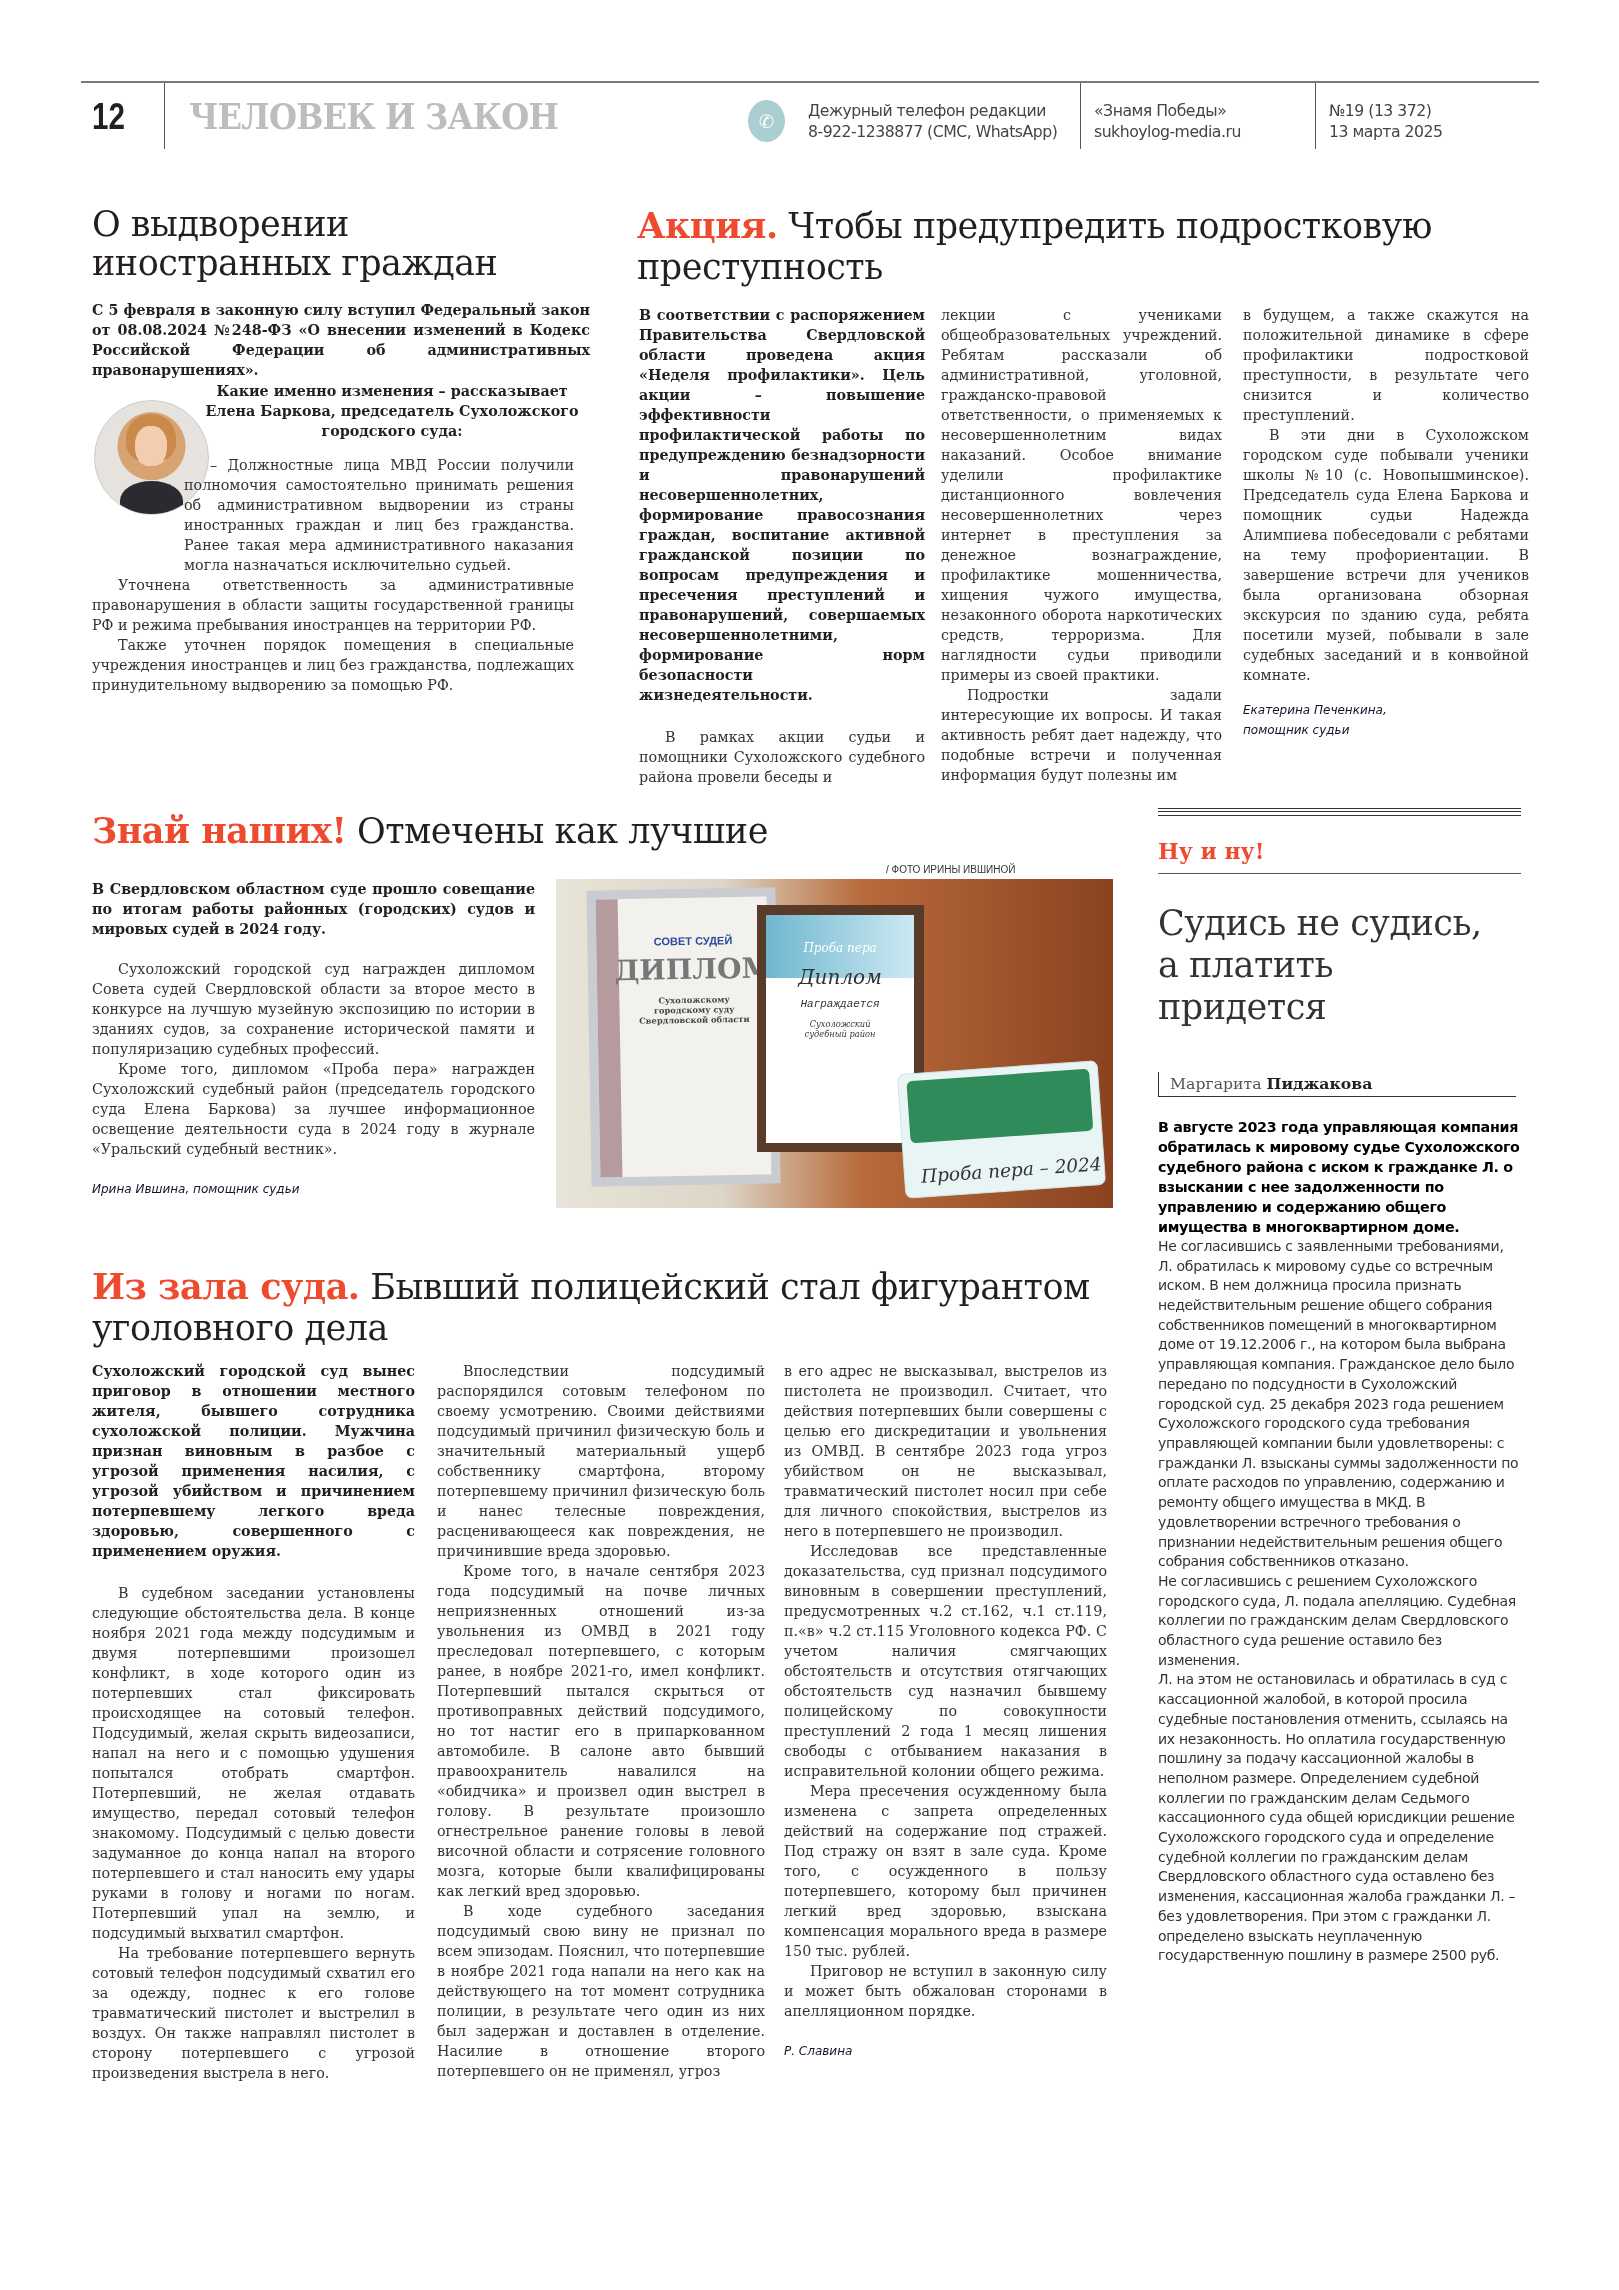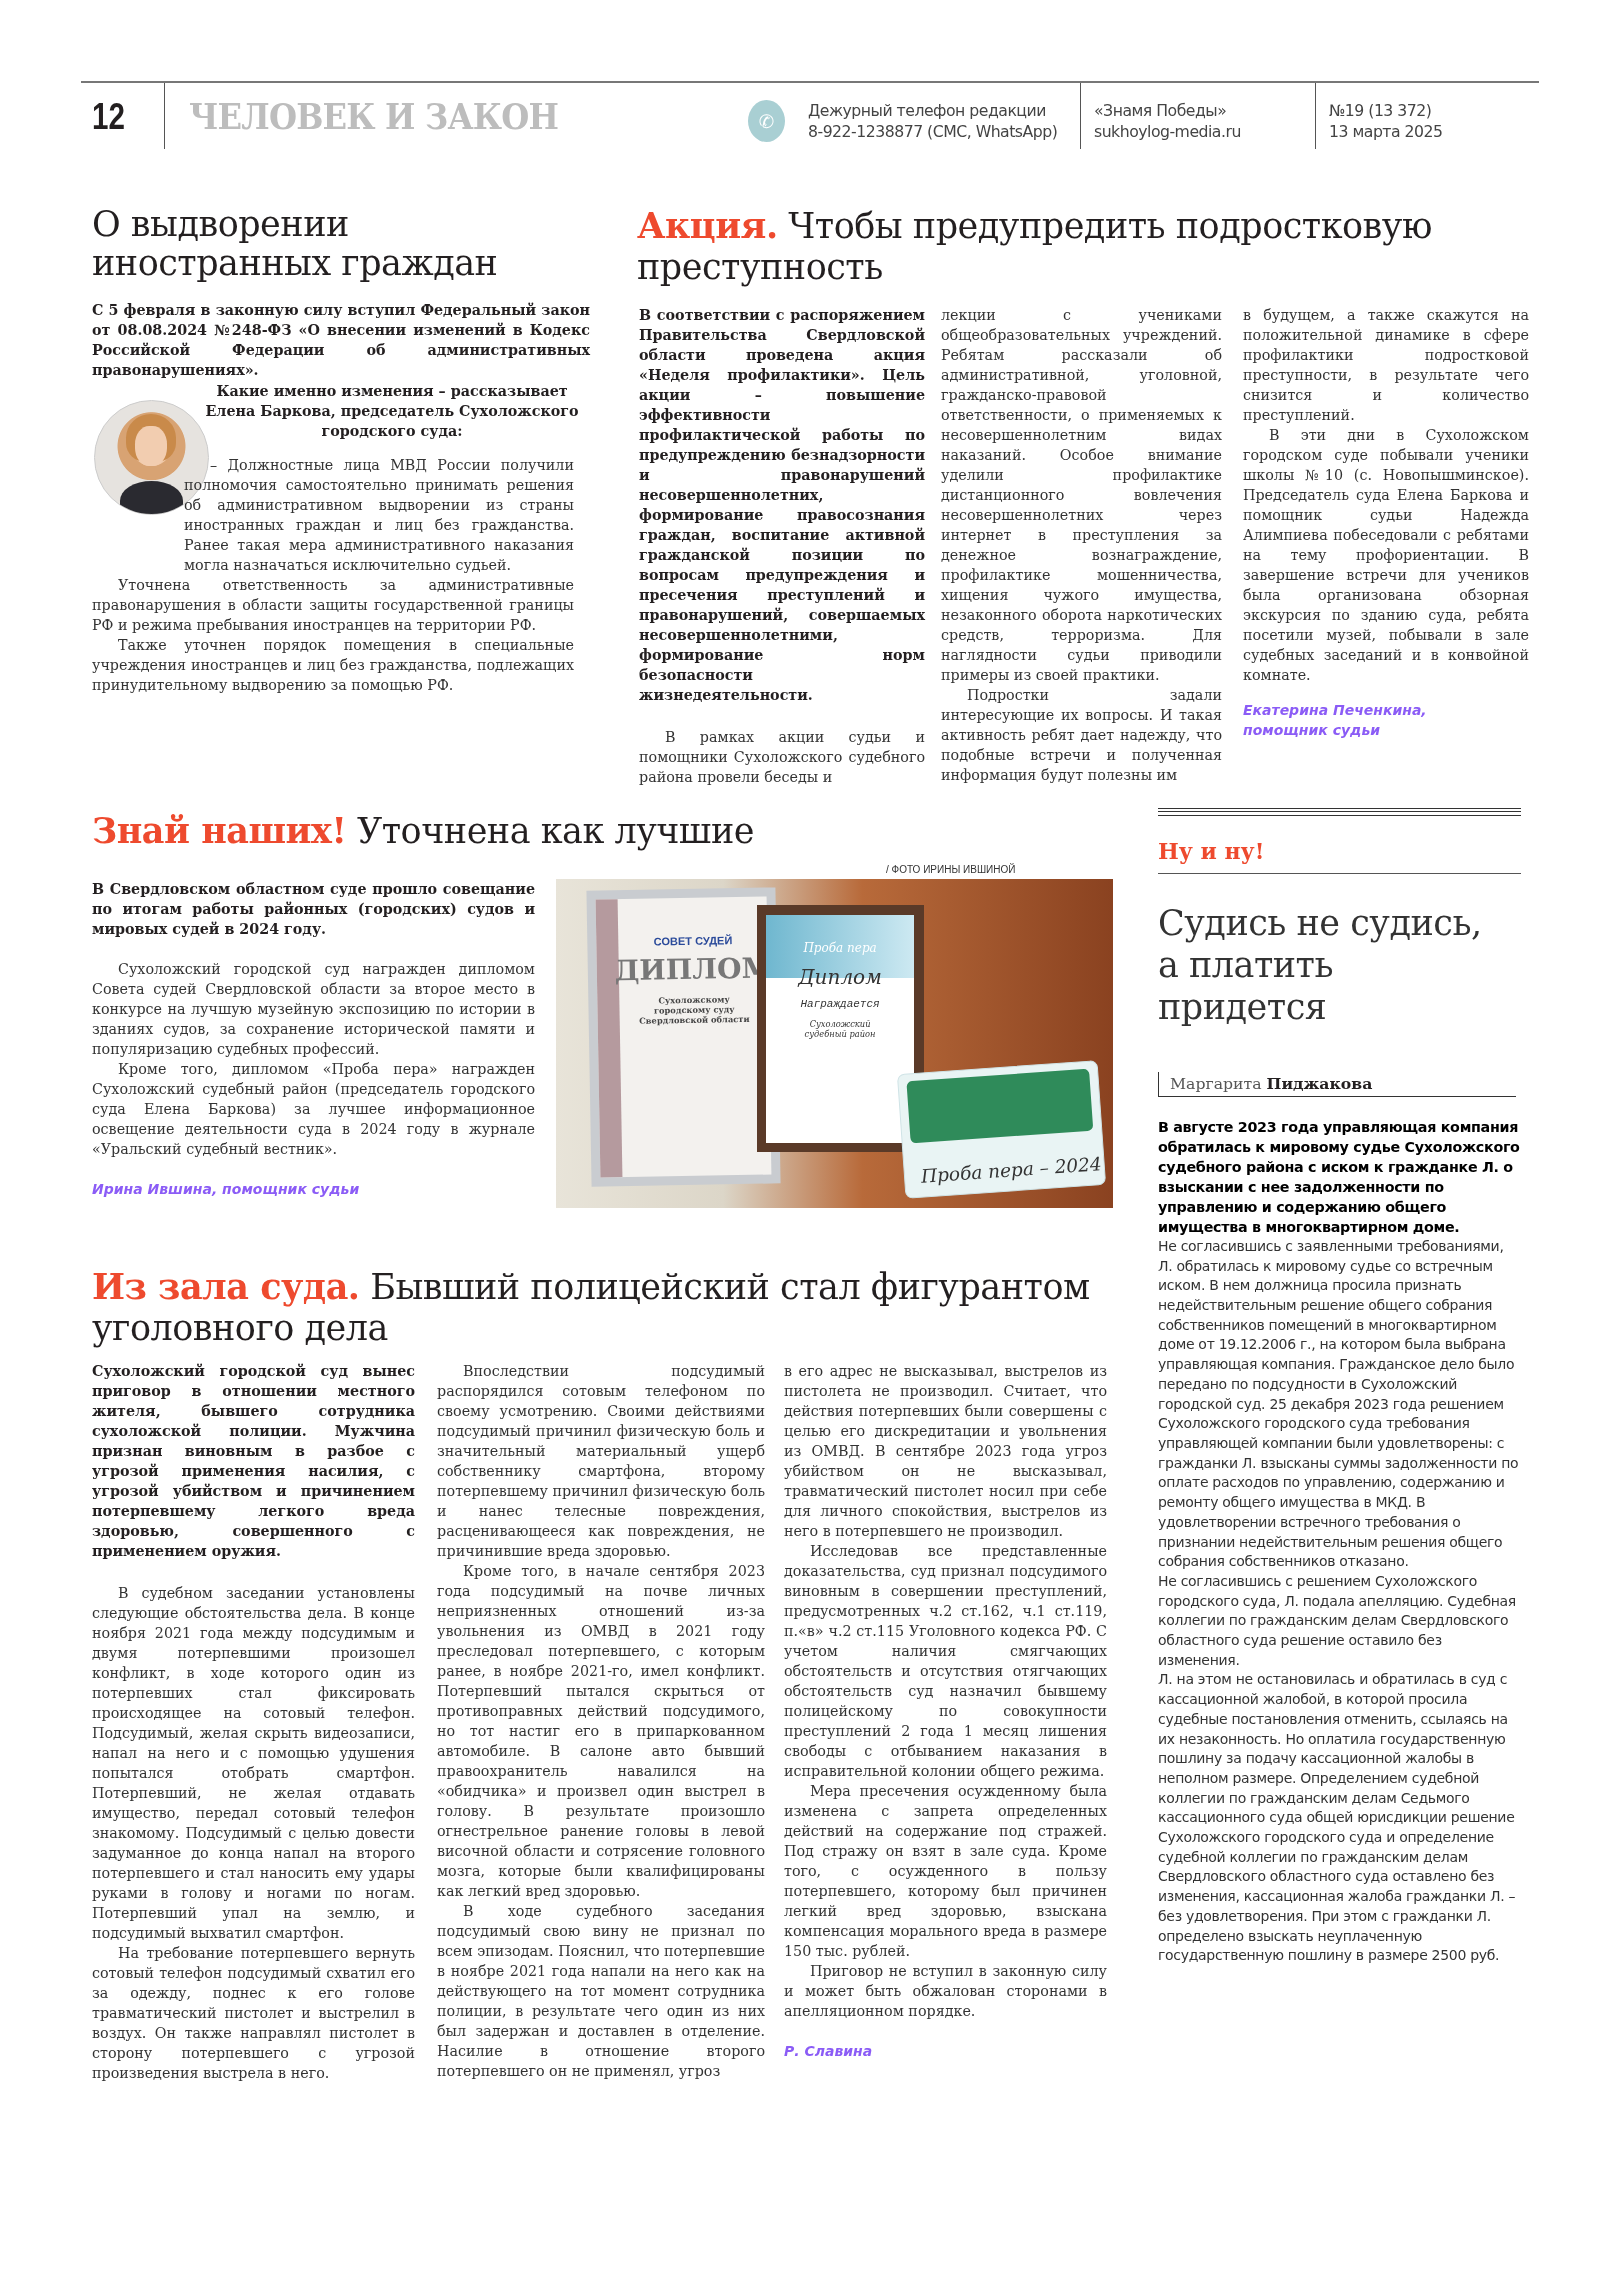--- a/index.html
+++ b/index.html
@@ -14,21 +14,21 @@
   .rubric { left: 189px; top: 96px; font-family: "DejaVu Serif", serif; font-weight: bold; font-size: 35px; color: #bdbdbd; letter-spacing: -0.9px; transform: scaleX(0.92); transform-origin: left; }
   .wa-icon { left: 748px; top: 100px; width: 37px; height: 42px; border-radius: 50%; background: #a9cfd3; display: flex; align-items: center; justify-content: center; color: #fff; font-size: 18.5px; font-family: "DejaVu Sans", sans-serif; }
   .hdr-text { font-family: "DejaVu Sans", sans-serif; font-size: 15.7px; line-height: 21px; color: #444; letter-spacing: -0.5px; }
 
   
   .kicker { color: #ee4a2e; font-weight: bold; }
   .hl { font-family: "DejaVu Serif", serif; color: #231f20; letter-spacing: -0.5px; }
   .lead { font-family: "DejaVu Serif", serif; font-weight: bold; font-size: 14.3px; line-height: 20px; color: #231f20; text-align: justify; }
   .body { font-family: "DejaVu Serif", serif; font-size: 14.3px; line-height: 20px; color: #333; text-align: justify; hyphens: auto; }
   .body p { text-indent: 26px; }
-  .sign { font-family: "DejaVu Sans", sans-serif; font-style: italic; font-weight: bold; font-size: 14px; line-height: 20px; color: #8b5cf6; }
+  .sign { font-family: "DejaVu Sans", sans-serif; font-style: italic; font-weight: normal; font-size: 12px; line-height: 20px; color: #0f172a; }
 
   .photo-circle { border-radius: 50%; overflow: hidden; border: 0.9px solid #ccc; background: radial-gradient(circle at 50% 40%, #f0c9a8 0 22%, #d8a373 23% 38%, #e6e3df 39% 100%); position: relative; }
   .photo-circle .body-shape { position:absolute; left: 22%; right: 22%; bottom: -6%; height: 35%; background: #2a2a30; border-radius: 50% 50% 0 0; }
   .photo-circle .hair { position:absolute; left: 28%; right: 28%; top: 12%; height: 42%; background: #c98a4a; border-radius: 50% 50% 40% 40%; }
   .photo-circle .face { position:absolute; left: 36%; right: 36%; top: 22%; height: 36%; background: #f2cdb0; border-radius: 45%; }
 
   .diploma-photo { background: linear-gradient(90deg, #e8e4d9 0%, #dcd6c8 30%, #b86a3a 55%, #8a4220 100%); overflow: hidden; }
   .frame1 { position: absolute; left: 6%; top: 3%; width: 34%; height: 90%; background: #c9ccd0; padding: 9.2px; transform: rotate(-1deg); }
   .frame1 .paper { width: 100%; height: 100%; background: #f3f1ee; border-left: 22px solid #b59a9e; display: flex; flex-direction: column; align-items: center; padding-top: 37px; }
   .frame2 { position: absolute; left: 36%; top: 8%; width: 30%; height: 75%; background: #5a3a28; padding: 9.2px; }
@@ -107,21 +107,21 @@
     <p>В эти дни в Сухоложском городском суде побывали ученики школы №10 (с. Новопышминское). Председатель суда Елена Баркова и помощник судьи Надежда Алимпиева побеседовали с ребятами на тему профориентации. В завершение встречи для учеников была организована обзорная экскурсия по зданию суда, ребята посетили музей, побывали в зале судебных заседаний и в конвойной комнате.</p>
   </div>
   <div class="sign" style="margin-top:14.8px;">
     <div>Екатерина Печенкина,</div>
     <div>помощник судьи</div>
   </div>
 </div>
 
 <div class="abs hl" style="left:92px; top:810px; width:1015px; font-size:35px; line-height:41px;">
   <span class="kicker">Знай наших!</span>
-  <span>Уточнена как лучшие</span>
+  <span>Отмечены как лучшие</span>
 </div>
 <div class="abs" style="left:92px; top:879px; width:443px;">
   <div class="lead">В Свердловском областном суде прошло совещание по итогам работы районных (городских) судов и мировых судей в 2024 году.</div>
   <div class="body" style="margin-top:20px;">
     <p>Сухоложский городской суд награжден дипломом Совета судей Свердловской области за второе место в конкурсе на лучшую музейную экспозицию по истории в зданиях судов, за сохранение исторической памяти и популяризацию судебных профессий.</p>
     <p>Кроме того, дипломом «Проба пера» награжден Сухоложский судебный район (председатель городского суда Елена Баркова) за лучшее информационное освещение деятельности суда в 2024 году в журнале «Уральский судебный вестник».</p>
   </div>
   <div class="sign" style="margin-top:20px;">Ирина Ившина, помощник судьи</div>
 </div>
 <div class="abs" style="left:886px; top:864px; font-family:'Liberation Sans',sans-serif; font-size:10px; color:#333;">/ ФОТО ИРИНЫ ИВШИНОЙ</div>

